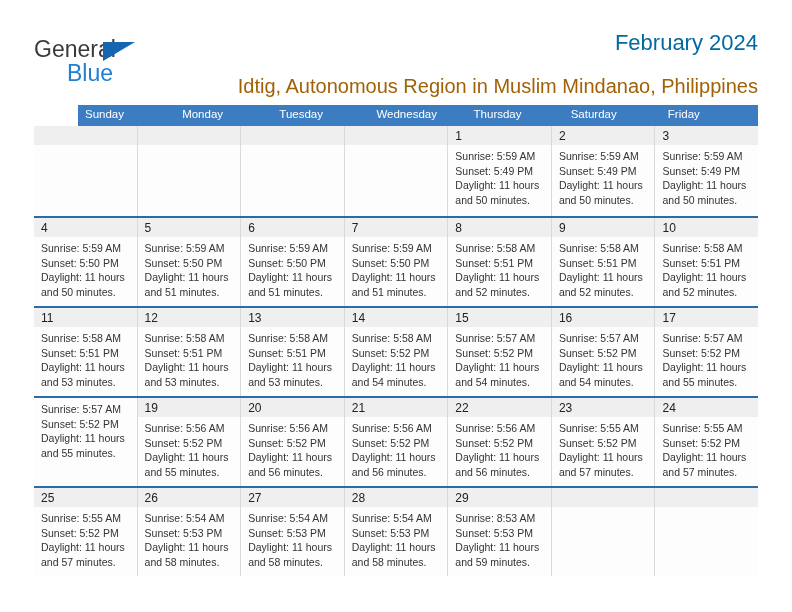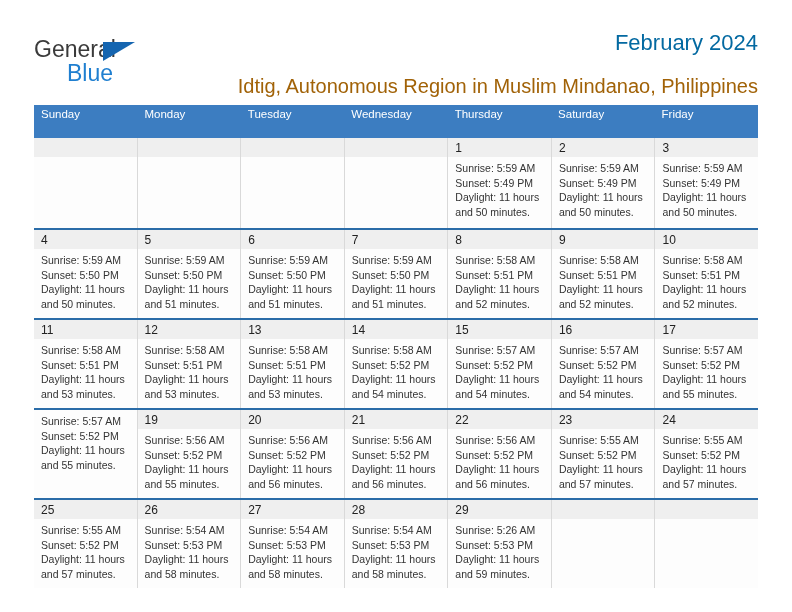--- a/index.html
+++ b/index.html
@@ -85,21 +85,22 @@
   
   .calendar {
     position: absolute;
     left: 34px;
     top: 105px;
     width: 724px;
   }
   .weekday-row {
     display: flex;
     background: #3c7dc1;
-    height: 33px;
+    height: 21px;
+    margin-left: 44px;
   }
   .weekday {
     flex: 1 1 0;
     color: #ffffff;
     font-size: 11.5px;
     line-height: 19px;
     padding-left: 7px;
     box-sizing: border-box;
     white-space: nowrap;
     overflow: hidden;
@@ -439,21 +440,21 @@
             <div class="day-body">
               <div class="day-line">Sunrise: 5:54 AM</div>
               <div class="day-line">Sunset: 5:53 PM</div>
               <div class="day-line">Daylight: 11 hours</div>
               <div class="day-line">and 58 minutes.</div>
             </div>
           </div>
           <div class="day-cell">
             <div class="day-num-band"><span class="day-num">29</span></div>
             <div class="day-body">
-              <div class="day-line">Sunrise: 5:26 AM</div>
+              <div class="day-line">Sunrise: 8:53 AM</div>
               <div class="day-line">Sunset: 5:53 PM</div>
               <div class="day-line">Daylight: 11 hours</div>
               <div class="day-line">and 59 minutes.</div>
             </div>
           </div>
           <div class="day-cell empty">
             <div class="day-num-band"><span class="day-num"></span></div>
           </div>
           <div class="day-cell empty">
             <div class="day-num-band"><span class="day-num"></span></div>

